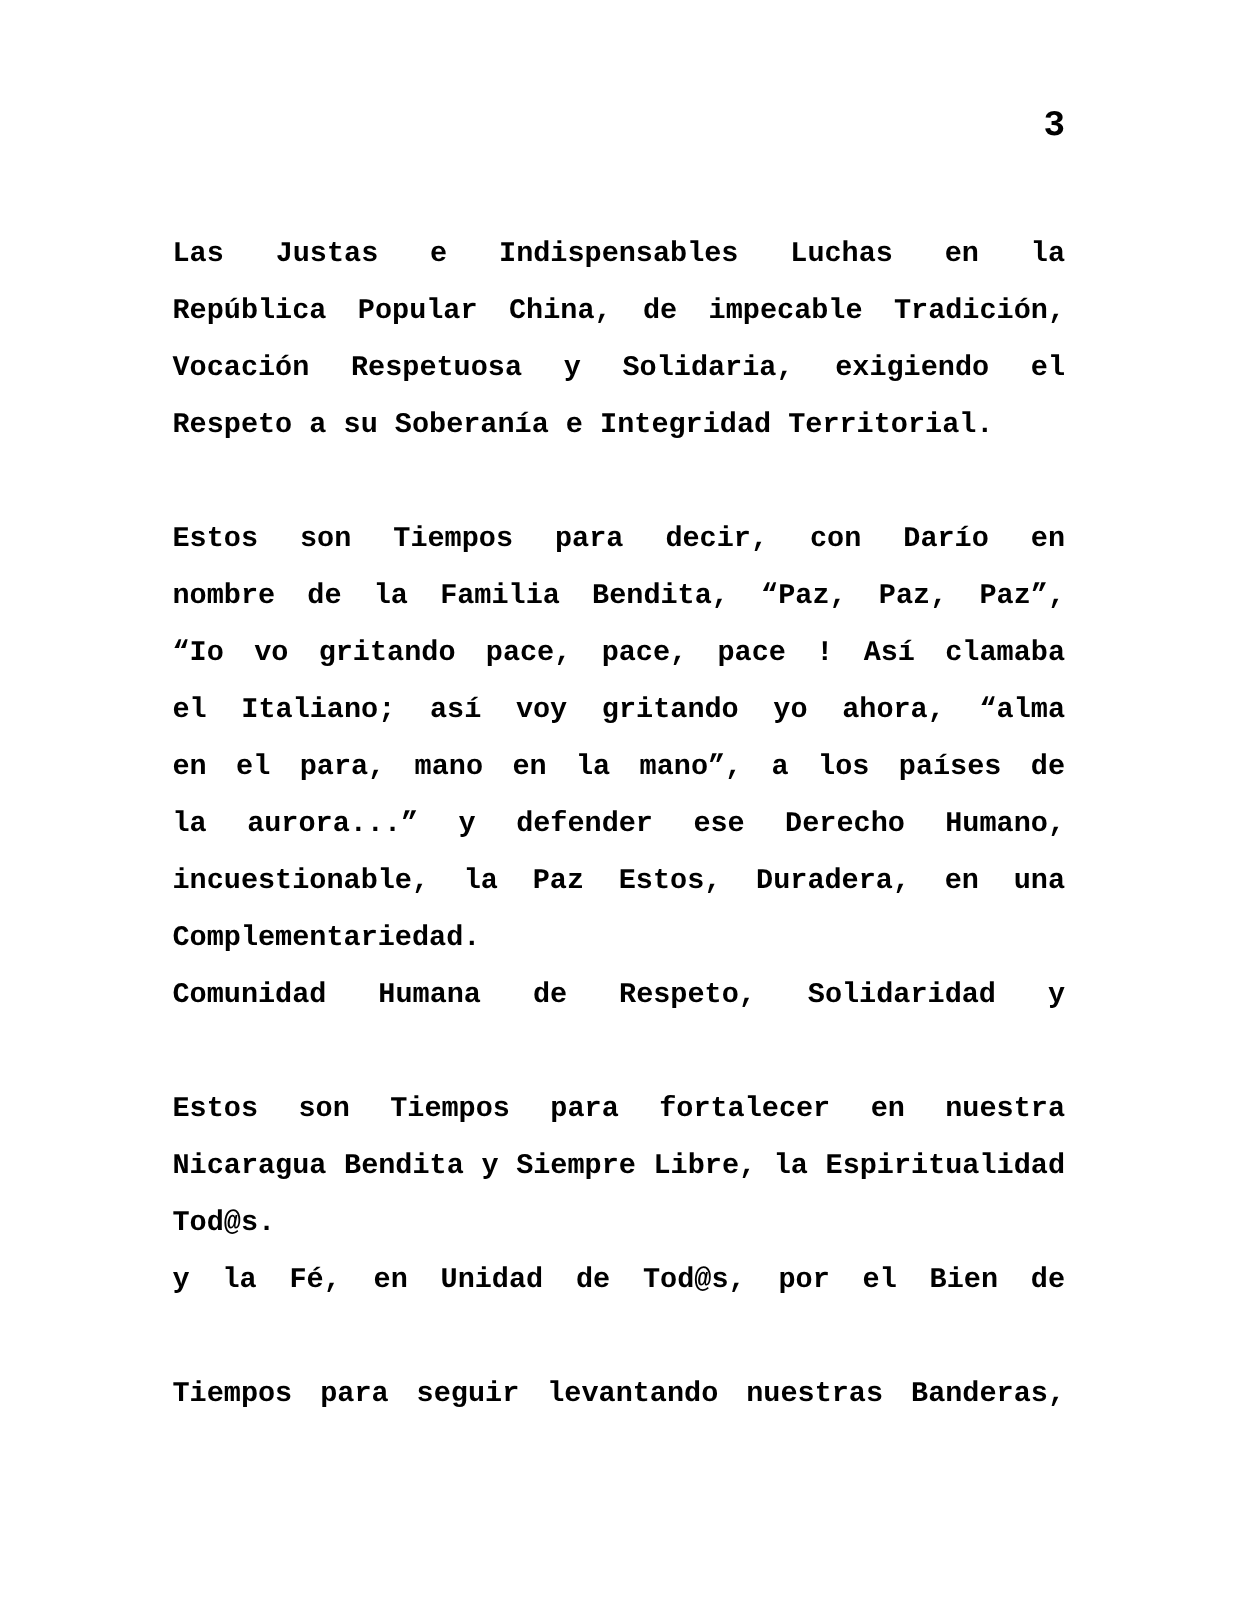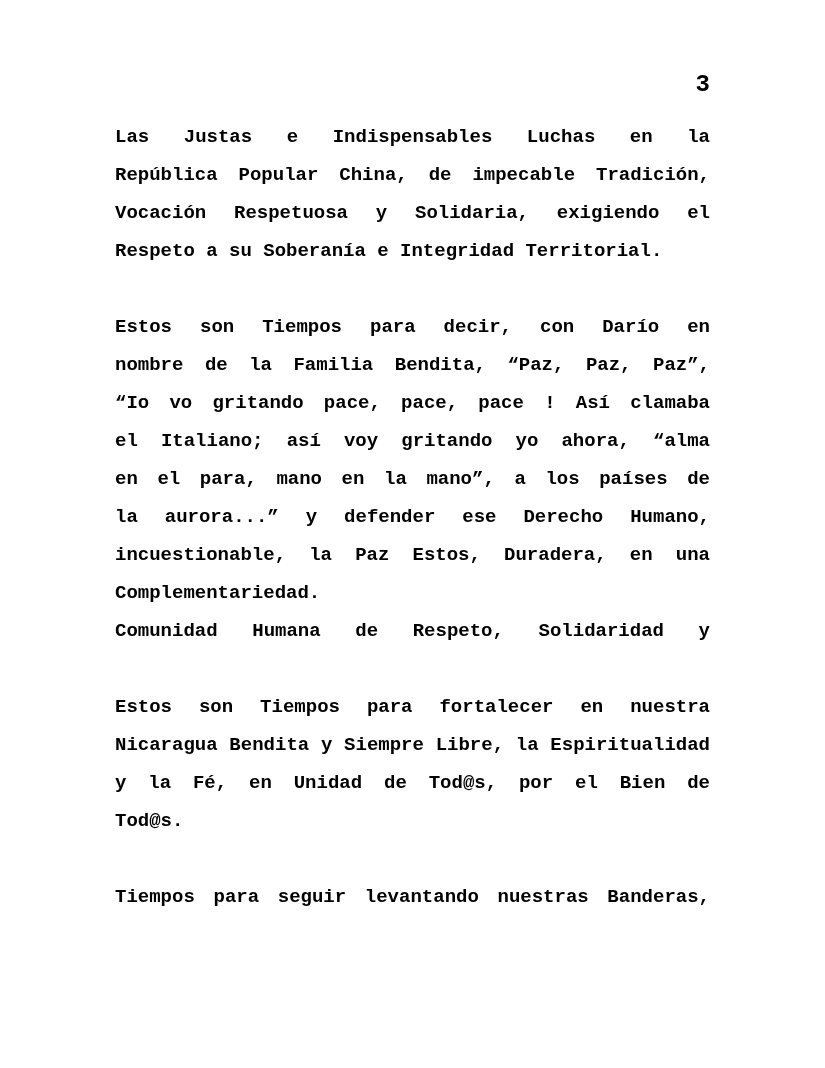--- a/index.html
+++ b/index.html
@@ -20,21 +20,21 @@
     color: #000000;
     -webkit-font-smoothing: antialiased;
   }
   .pageno {
     font-size: 24px;
     line-height: 38px;
     text-align: right;
     letter-spacing: 0;
   }
   .content {
-    margin-top: 14px;
+    margin-top: 46px;
   }
   .para {
     margin: 0 0 38px 0;
     font-size: 19px;
     line-height: 38px;
     word-spacing: normal;
   }
   .line {
     width: 100%;
     white-space: normal;
@@ -70,22 +70,22 @@
       <div class="line">en el para, mano en la mano”, a los países de</div>
       <div class="line">la aurora...” y defender ese Derecho Humano,</div>
       <div class="line">incuestionable, la Paz Estos, Duradera, en una</div>
       <div class="line endpara">Complementariedad.</div>
       <div class="line">Comunidad Humana de Respeto, Solidaridad y</div>
     </div>
 
     <div class="para">
       <div class="line">Estos son Tiempos para fortalecer en nuestra</div>
       <div class="line">Nicaragua Bendita y Siempre Libre, la Espiritualidad</div>
+      <div class="line endpara">Tod@s.</div>
       <div class="line">y la Fé, en Unidad de Tod@s, por el Bien de</div>
-      <div class="line endpara">Tod@s.</div>
     </div>
 
     <div class="para">
       <div class="line">Tiempos para seguir levantando nuestras Banderas,</div>
     </div>
 
   </div>
 </div>
 
 </body></html>

